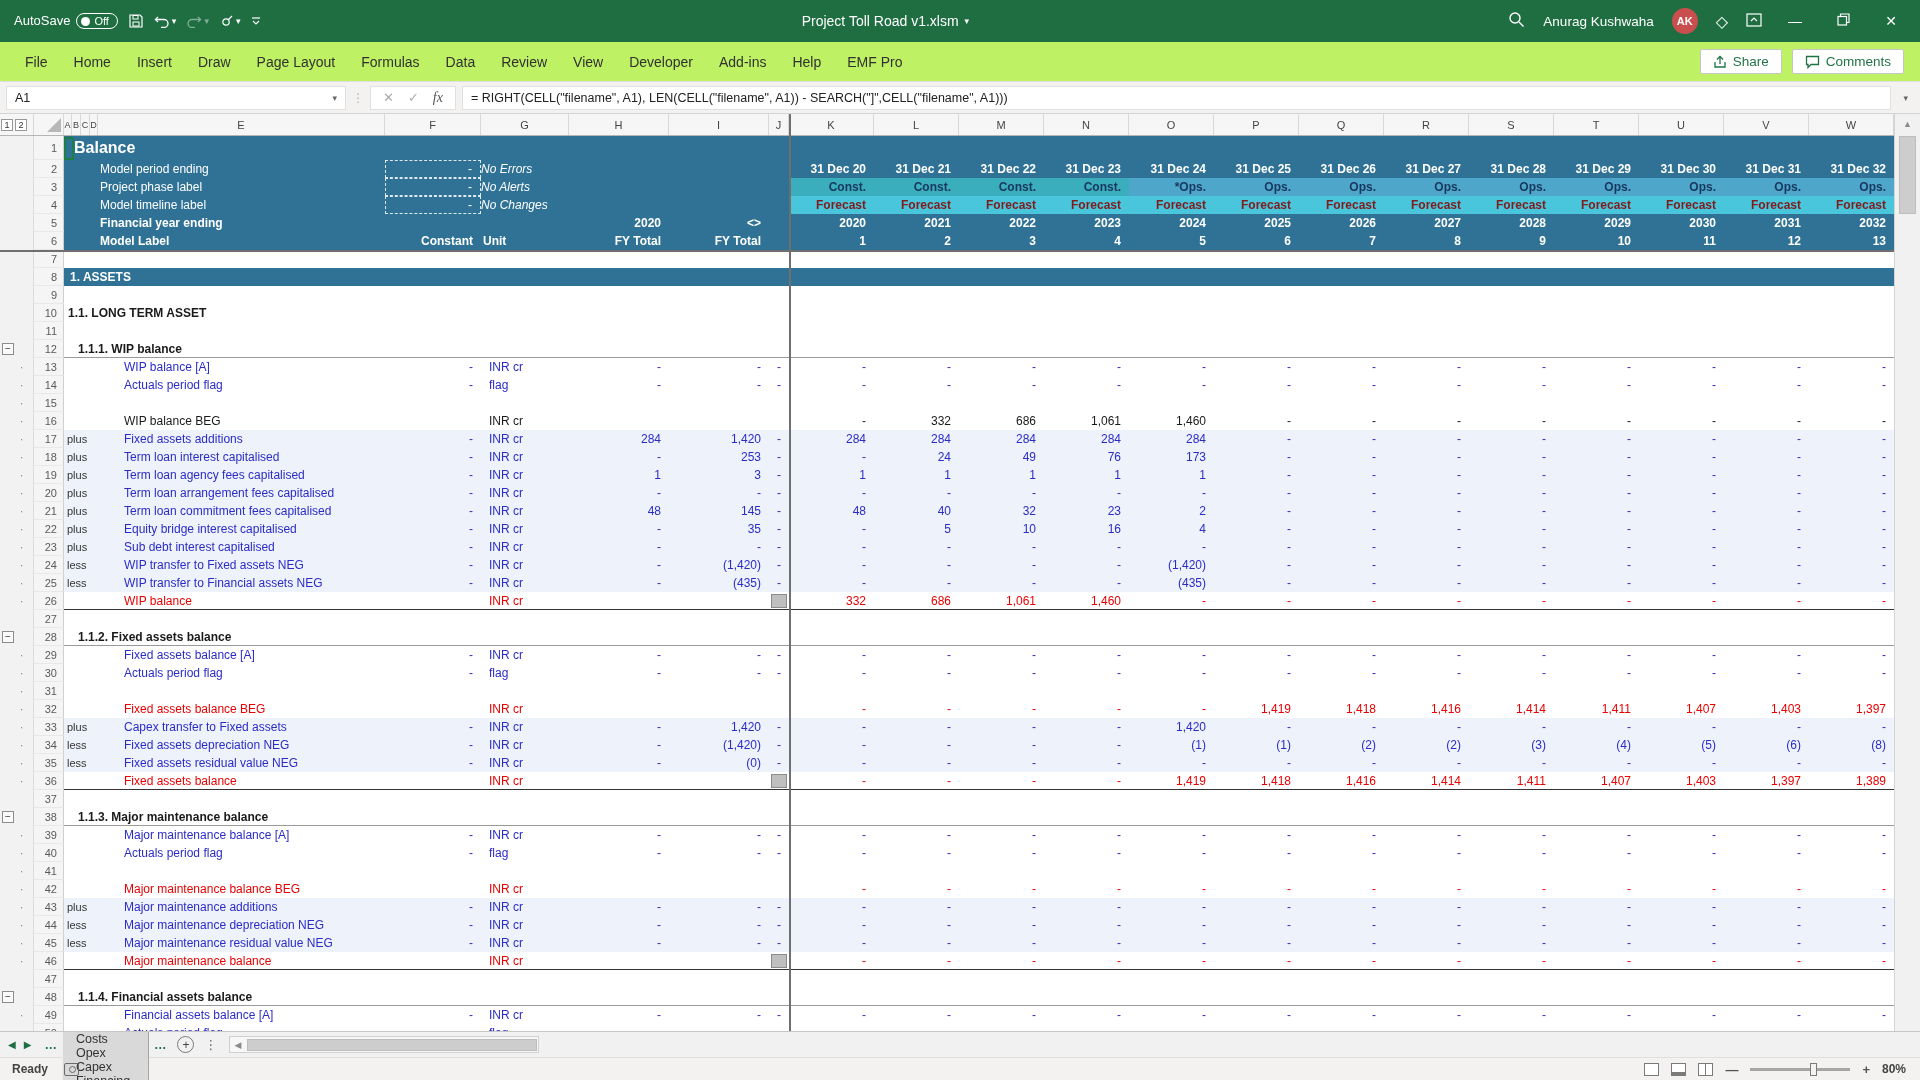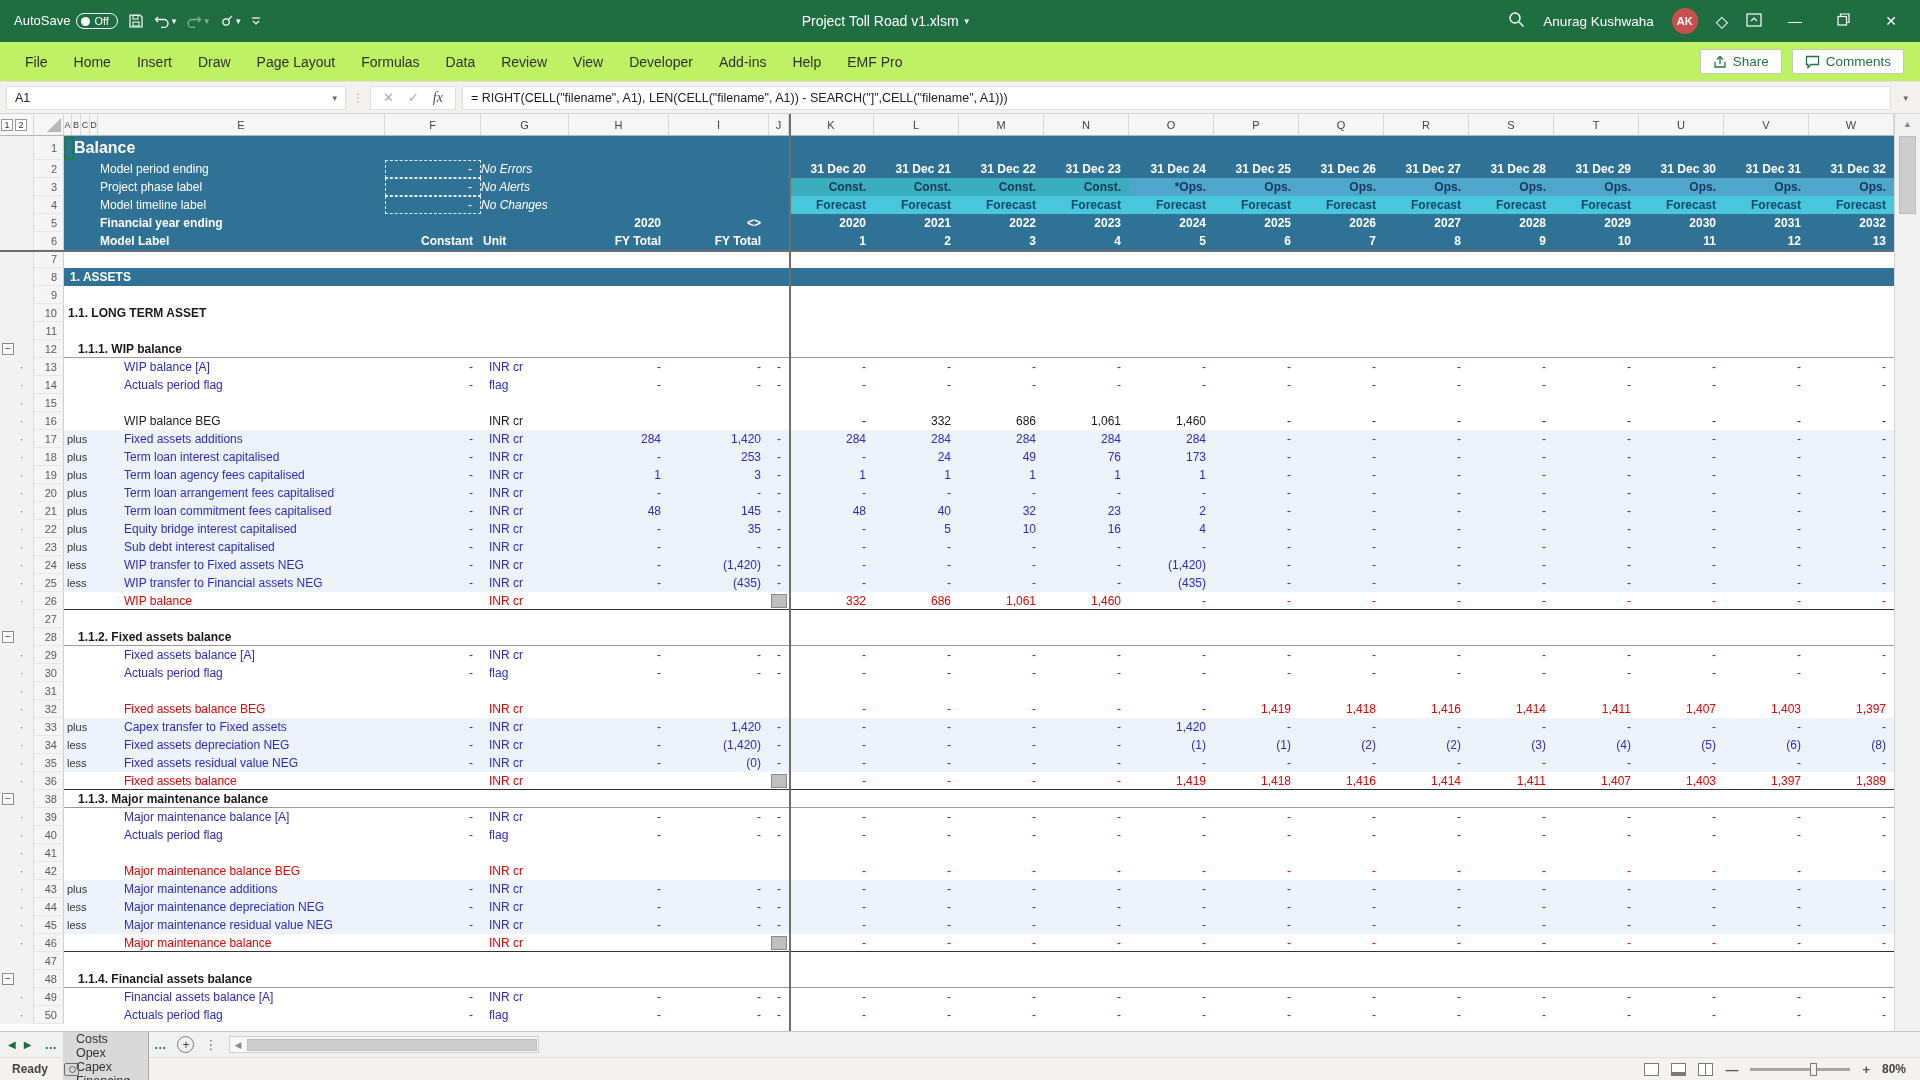--- a/index.html
+++ b/index.html
@@ -59,21 +59,21 @@
     border-right:1px solid #cfcfcf;border-bottom:1px solid #e8e8e8;}
   .gc.gut{background:#f2f2f2;border-right:1px solid #dcdcdc;font-size:10px;color:#777;}
   .gc.op{font-size:11px;color:#333;padding-left:3px;}
   .gc.lbl{padding-left:2px;}
   .gc.rt{justify-content:flex-end;padding-right:8px;}
   .gc.ct{justify-content:center;}
   .band{background:#2F7295;color:#fff;}
   .banner{background:#2F7295;color:#fff;font-weight:bold;}
   .tealbg{background:#3BAEBE;color:#17375D;font-weight:bold;}
   .opsbg{background:#4FA6CB;color:#17375D;font-weight:bold;}
-  .fcbg{background:#49C5DC;color:#0c4a6e;font-weight:bold;}
+  .fcbg{background:#49C5DC;color:#7f1d1d;font-weight:bold;}
   .wb{font-weight:bold;}
   .t-blue{color:#2B2BC8;}
   .t-red{color:#E80000;}
   .t-blk{color:#1a1a1a;}
   .tint{background:#EEF3FB;}
   .bsec{border-bottom:1px solid #9a9a9a;}
   .btot{border-bottom:1px solid #333;}
   .jbox{width:16px;height:14px;background:#BFBFBF;border:1px solid #8c8c8c;margin:auto;}
   .minusbox{width:12px;height:12px;border:1px solid #8c8c8c;background:#fbfbfb;color:#333;font-size:10px;line-height:10px;
     display:flex;align-items:center;justify-content:center;margin-left:2px;}
@@ -938,20 +938,25 @@
         <div class="gc rt t-red btot">1,418</div>
         <div class="gc rt t-red btot">1,416</div>
         <div class="gc rt t-red btot">1,414</div>
         <div class="gc rt t-red btot">1,411</div>
         <div class="gc rt t-red btot">1,407</div>
         <div class="gc rt t-red btot">1,403</div>
         <div class="gc rt t-red btot">1,397</div>
         <div class="gc rt t-red btot">1,389</div>
       </div>
       <div class="grid-row">
+        <div class="gc gut"></div>
+        <div class="gc num">37</div>
+        <div class="gc" style="grid-column: 3 / 23;"></div>
+      </div>
+      <div class="grid-row">
         <div class="gc gut">
           <span class="minusbox">−</span>
         </div>
         <div class="gc num">38</div>
         <div class="gc lbl wb bsec" style="grid-column: 3 / 23; padding-left: 14px;">1.1.3. Major maintenance balance</div>
       </div>
       <div class="grid-row">
         <div class="gc gut odot">·</div>
         <div class="gc num">39</div>
         <div class="gc op"></div>

